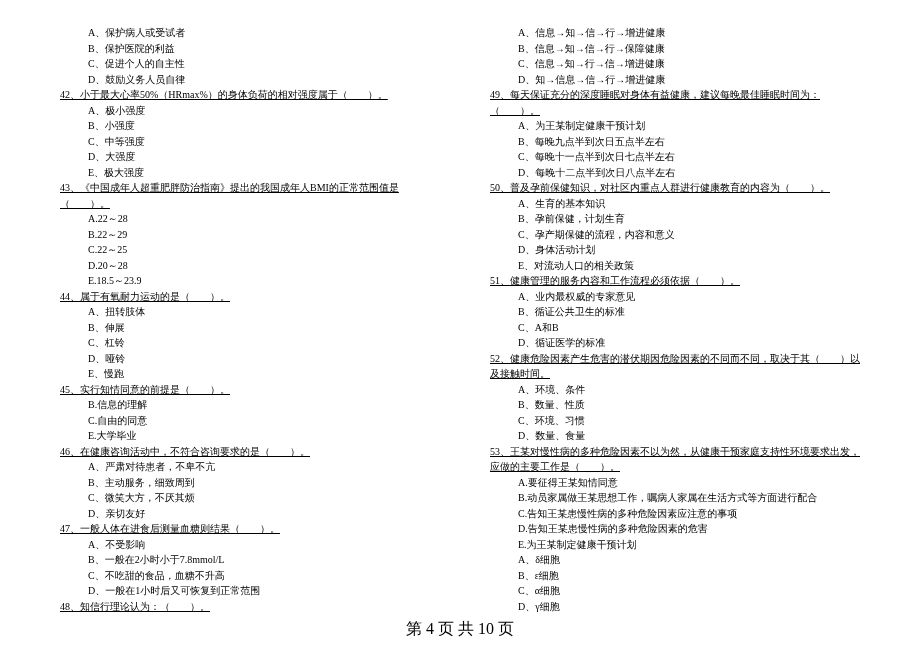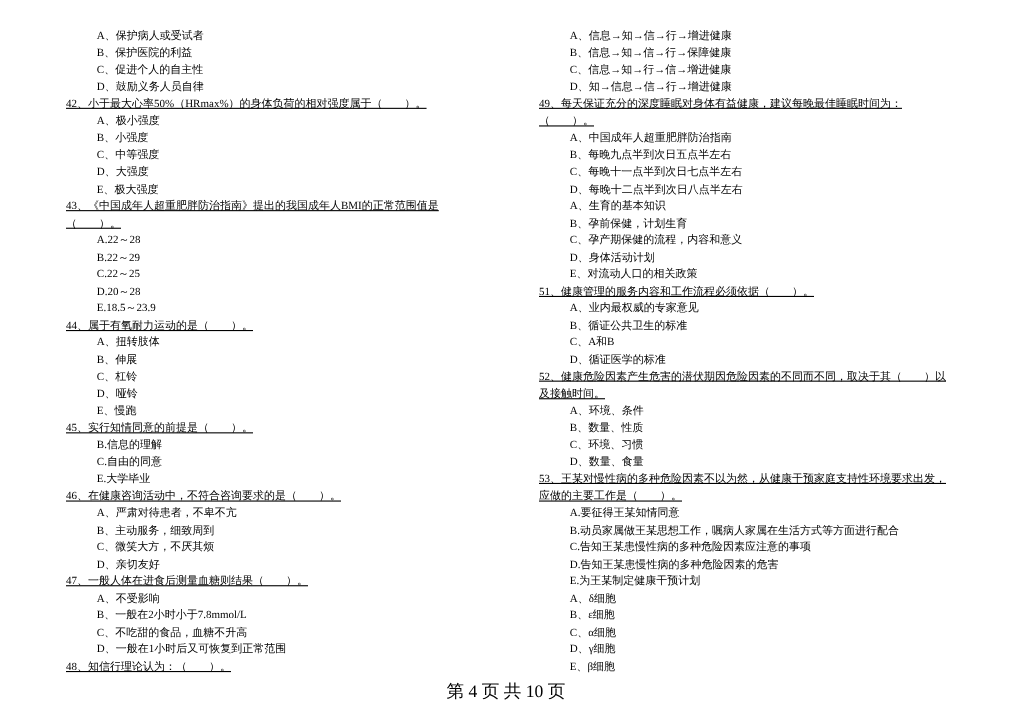--- a/index.html
+++ b/index.html
@@ -92,25 +92,26 @@
     <div class="question">48、知信行理论认为：（　　）。</div>
   </div>
 
   <div class="column">
     <div class="option">A、信息→知→信→行→增进健康</div>
     <div class="option">B、信息→知→信→行→保障健康</div>
     <div class="option">C、信息→知→行→信→增进健康</div>
     <div class="option">D、知→信息→信→行→增进健康</div>
 
     <div class="question">49、每天保证充分的深度睡眠对身体有益健康，建议每晚最佳睡眠时间为：（　　）。</div>
-    <div class="option">A、中国成年人超重肥胖防治指南</div>
+    <div class="option">A、为王某制定健康干预计划</div>
     <div class="option">B、每晚九点半到次日五点半左右</div>
     <div class="option">C、每晚十一点半到次日七点半左右</div>
     <div class="option">D、每晚十二点半到次日八点半左右</div>
 
+    <div class="question">50、普及孕前保健知识，对社区内重点人群进行健康教育的内容为（　　）。</div>
     <div class="option">A、生育的基本知识</div>
     <div class="option">B、孕前保健，计划生育</div>
     <div class="option">C、孕产期保健的流程，内容和意义</div>
     <div class="option">D、身体活动计划</div>
     <div class="option">E、对流动人口的相关政策</div>
 
     <div class="question">51、健康管理的服务内容和工作流程必须依据（　　）。</div>
     <div class="option">A、业内最权威的专家意见</div>
     <div class="option">B、循证公共卫生的标准</div>
     <div class="option">C、A和B</div>
@@ -126,17 +127,16 @@
     <div class="option">A.要征得王某知情同意</div>
     <div class="option">B.动员家属做王某思想工作，嘱病人家属在生活方式等方面进行配合</div>
     <div class="option">C.告知王某患慢性病的多种危险因素应注意的事项</div>
     <div class="option">D.告知王某患慢性病的多种危险因素的危害</div>
     <div class="option">E.为王某制定健康干预计划</div>
 
     <div class="option">A、δ细胞</div>
     <div class="option">B、ε细胞</div>
     <div class="option">C、α细胞</div>
     <div class="option">D、γ细胞</div>
-    <div class="option">E、β细胞</div>
   </div>
 </div>
 
 <div class="footer">第 4 页 共 10 页</div>
 
 </body></html>

